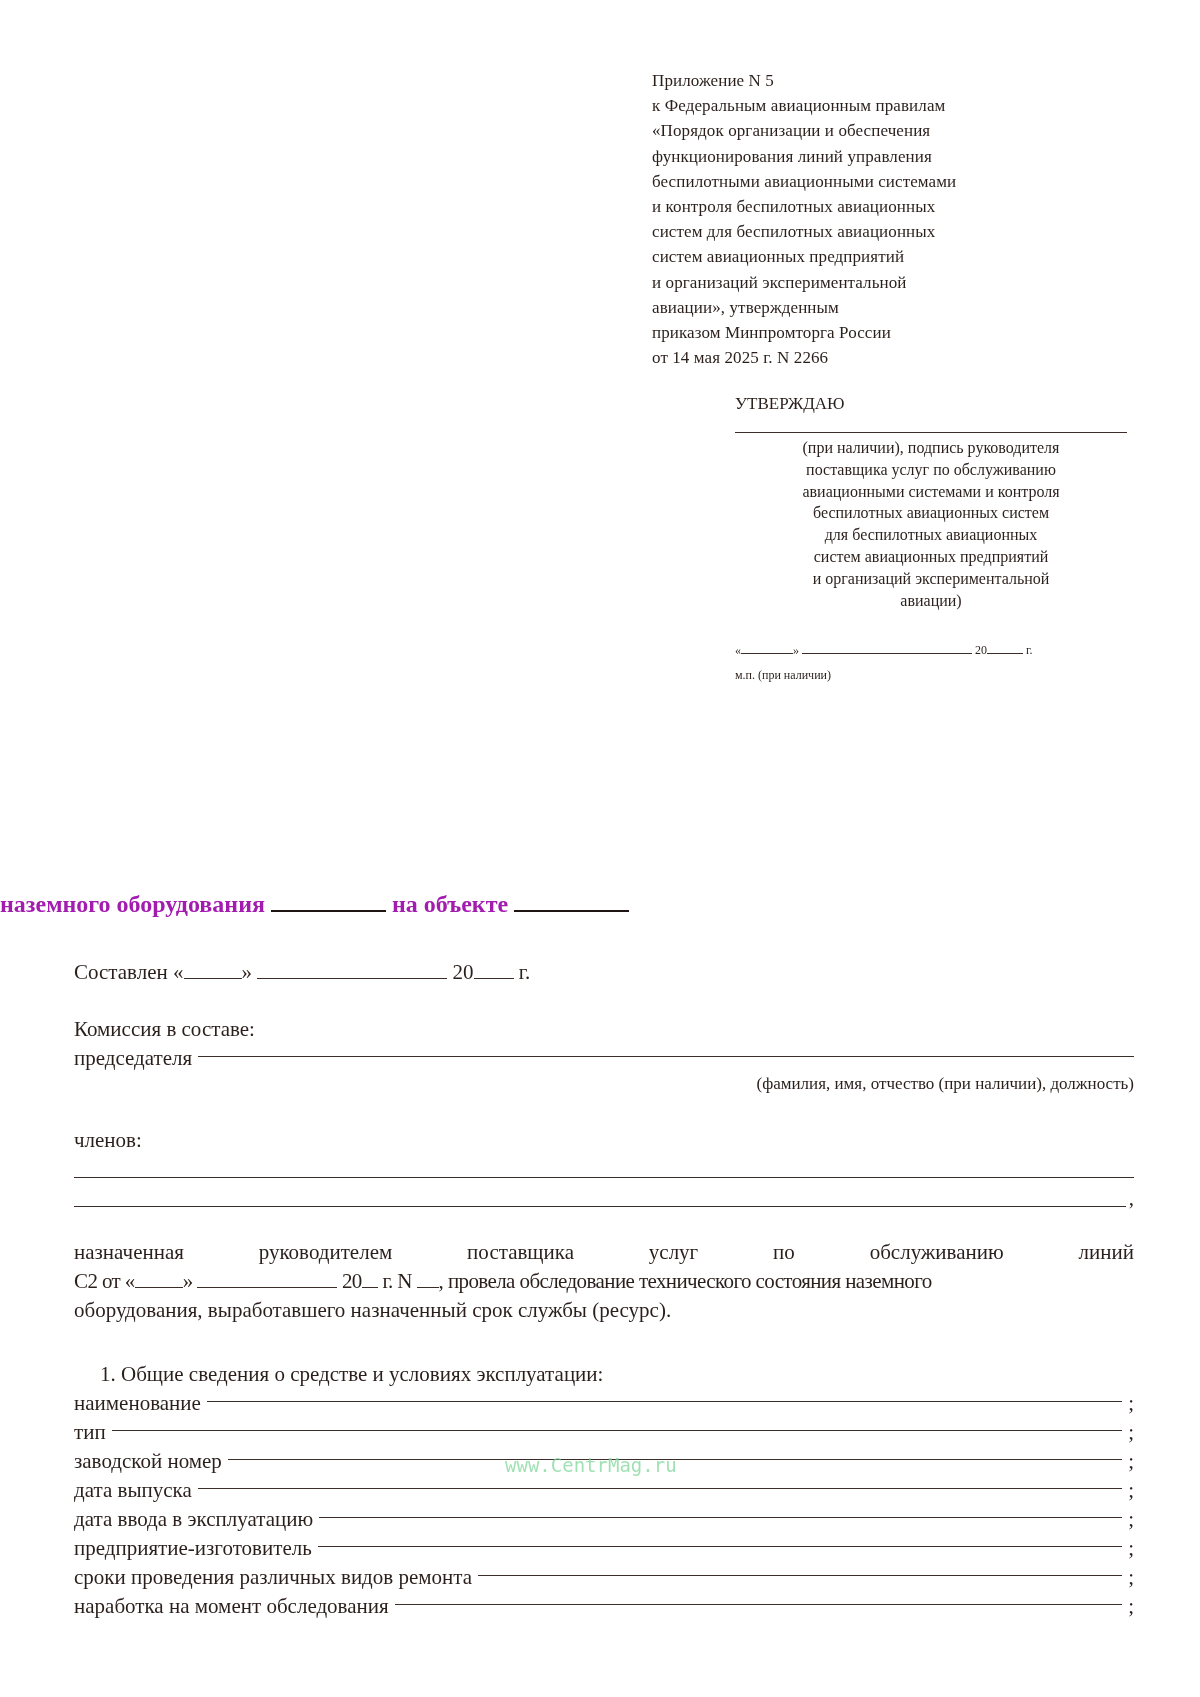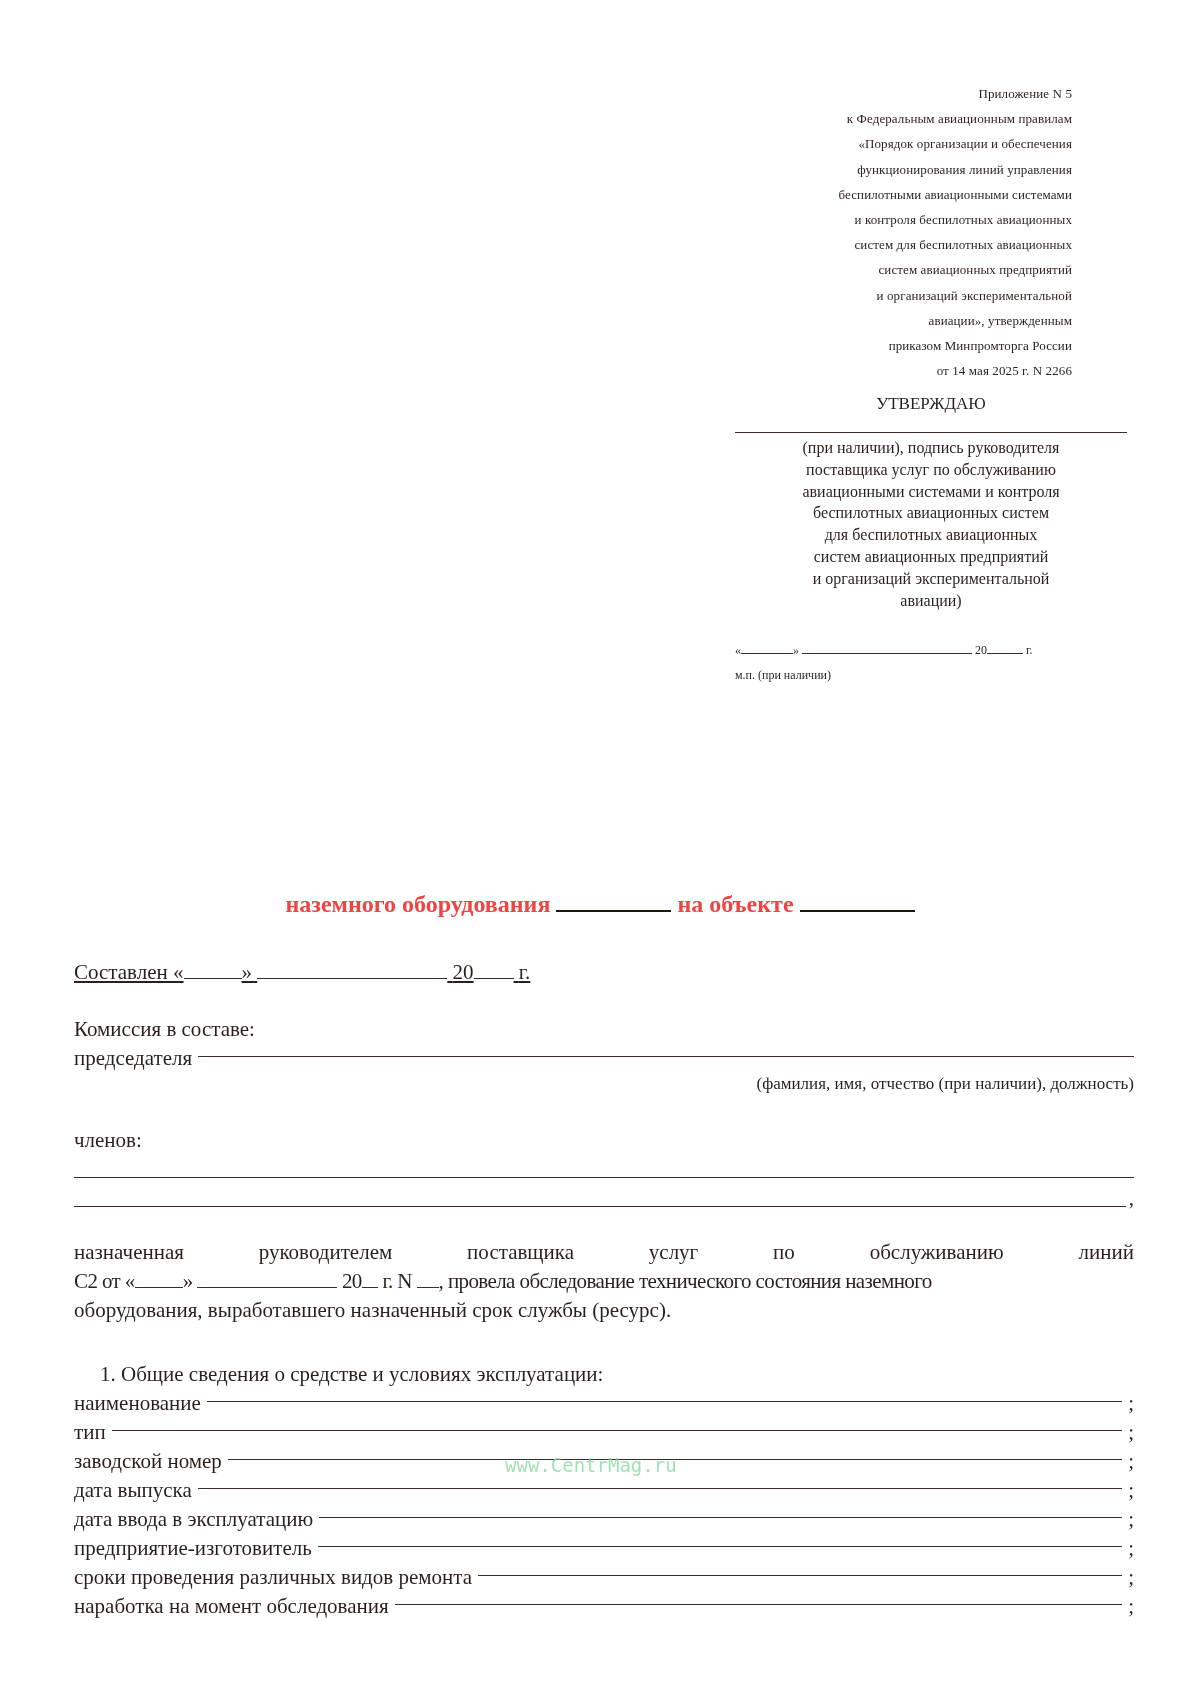--- a/index.html
+++ b/index.html
@@ -5,48 +5,48 @@
   html, body { margin: 0; padding: 0; background: #ffffff; }
   body {
     width: 1200px; height: 1697px; position: relative; overflow: hidden;
     font-family: "DejaVu Serif", "Liberation Serif", serif;
     color: #2a1f1b;
   }
   .page { position: absolute; left: 0; top: 0; width: 1200px; height: 1697px; }
 
   
   .appendix {
-    position: absolute; right: 128px; top: 81px; width: 420px;
-    text-align: right; font-size: 13px; line-height: 25.2px;
+    position: absolute; right: 128px; top: 68px; width: 420px;
+    font-size: 17px; line-height: 25.2px;
     font-family: "Liberation Serif", serif; letter-spacing: 0.1px;
   }
   .appendix div { white-space: nowrap; }
 
   
   .approve {
     position: absolute; left: 735px; top: 390px; width: 392px;
     font-family: "Liberation Serif", serif;
   }
-  .approve .title { text-align: center; font-size: 17px; height: 30px; line-height: 28px; }
+  .approve .title { text-align: left; font-size: 17px; height: 30px; line-height: 28px; }
   .approve .sigline { border-bottom: 1.4px solid #3b2e28; height: 12px; margin-bottom: 4px; }
   .approve .caption { text-align: center; font-size: 16px; line-height: 21.8px; }
   .approve .caption div { white-space: nowrap; }
   .approve .date { margin-top: 27px; font-size: 12px; line-height: 25px; white-space: nowrap; }
   .u { display: inline-block; border-bottom: 1.3px solid #3b2e28; height: 15px; vertical-align: baseline; }
 
   
   .act-title {
     position: absolute; left: 0; top: 795px; width: 1200px; text-align: center;
     font-family: "Liberation Serif", serif; font-weight: bold;
     font-size: 24px; line-height: 34px; color: #1f1512;
   }
   .act-sub {
-    position: absolute; left: 0; top: 887px; width: 1200px; text-align: center;
+    position: absolute; left: 0; top: 887px; width: 1200px; text-align: left;
     font-family: "Liberation Serif", serif; font-weight: bold;
-    font-size: 24px; line-height: 34px; color: #ef4444; white-space: nowrap;
+    font-size: 24px; line-height: 34px; color: #a21caf; white-space: nowrap;
   }
   .act-sub .u { height: 20px; border-bottom-width: 2px; border-color: #1f1512; }
 
   
   .body-text {
     position: absolute; left: 74px; width: 1060px;
     font-family: "Liberation Serif", serif; font-size: 21px; line-height: 29px;
   }
   .row { display: flex; align-items: center; white-space: nowrap; }
   .fill { flex: 1; border-bottom: 1.4px solid #3b2e28; margin: 0 6px 6px 6px; height: 1px; }
@@ -104,21 +104,21 @@
     <div class="date" style="margin-top:0">м.п. (при наличии)</div>
   </div>
 
   <div class="act-sub">
     <span>наземного оборудования</span>
     <span class="u" style="width:115px"></span>
     <span>на объекте</span>
     <span class="u" style="width:115px"></span>
   </div>
 
-  <div class="body-text" style="top:958px;text-decoration:underline;">
+  <div class="body-text" style="top:958px;">
     <span>Составлен «</span><span class="u" style="width:58px"></span><span>»</span>
     <span class="u" style="width:190px"></span>
     <span>20</span><span class="u" style="width:40px"></span>
     <span>г.</span>
   </div>
 
   <div class="body-text" style="top:1015px;">
     <div>Комиссия в составе:</div>
     <div class="row">
       <span>председателя</span>

